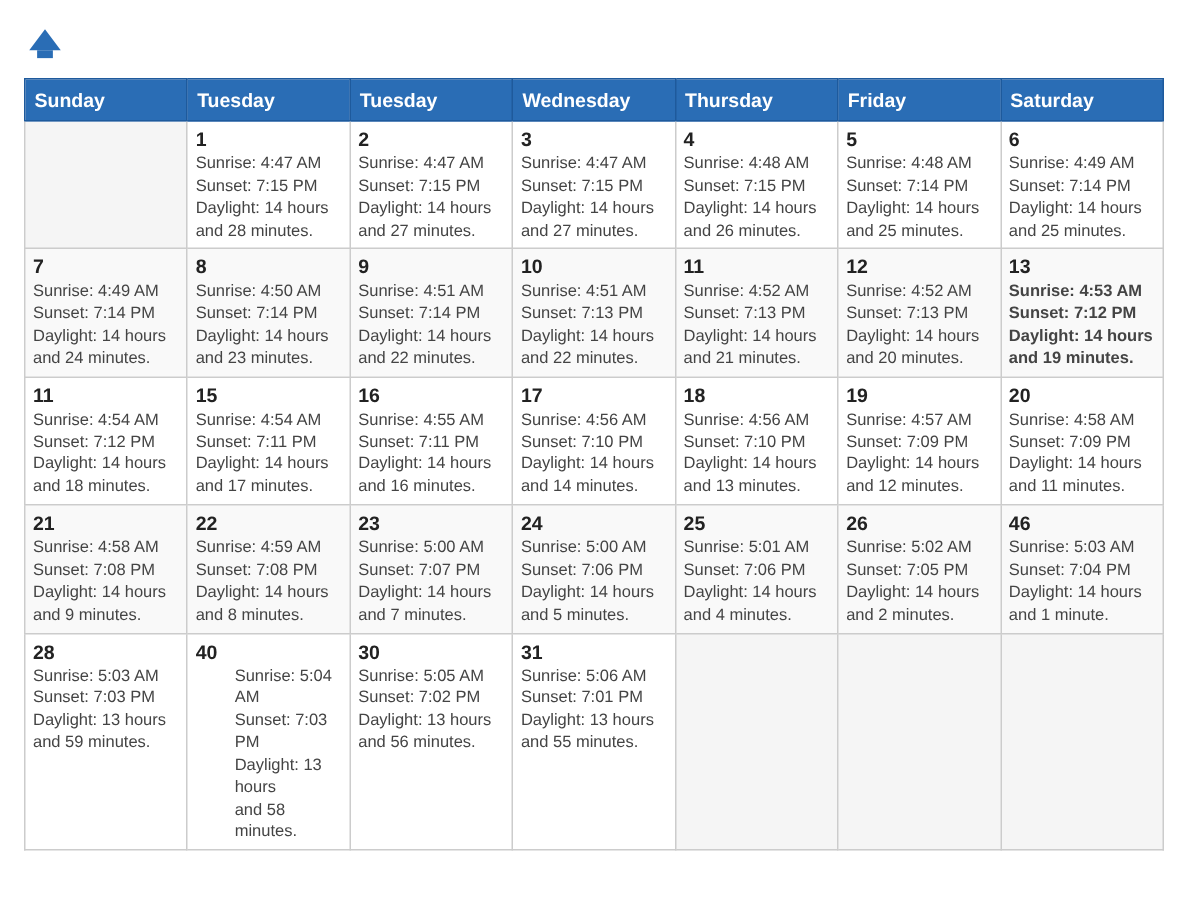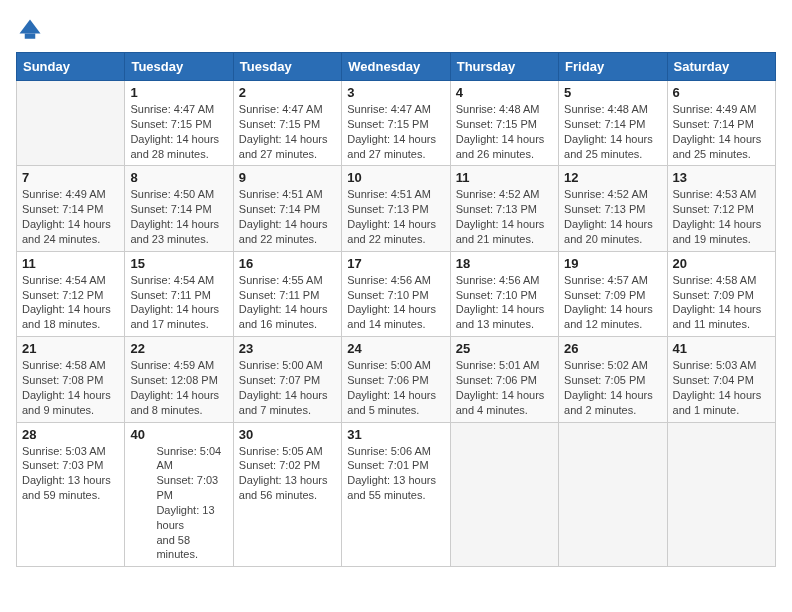--- a/index.html
+++ b/index.html
@@ -210,21 +210,21 @@
         </td>
         <td>
           <span class="day-num">12</span>
           <div class="day-info" style="white-space: pre-line;">Sunrise: 4:52 AM
 Sunset: 7:13 PM
 Daylight: 14 hours
 and 20 minutes.</div>
         </td>
         <td>
           <span class="day-num">13</span>
-          <div class="day-info" style="white-space: pre-line;">Sunrise: 4:53 AM
+          <div class="day-info" style="white-space: pre-line; font-weight: bold;">Sunrise: 4:53 AM
 Sunset: 7:12 PM
 Daylight: 14 hours
 and 19 minutes.</div>
         </td>
       </tr>
       <tr>
         <td>
           <span class="day-num">11</span>
           <div class="day-info" style="white-space: pre-line;">Sunrise: 4:54 AM
 Sunset: 7:12 PM
@@ -278,21 +278,21 @@
         <td>
           <span class="day-num">21</span>
           <div class="day-info" style="white-space: pre-line;">Sunrise: 4:58 AM
 Sunset: 7:08 PM
 Daylight: 14 hours
 and 9 minutes.</div>
         </td>
         <td>
           <span class="day-num">22</span>
           <div class="day-info" style="white-space: pre-line;">Sunrise: 4:59 AM
-Sunset: 12:08 PM
+Sunset: 7:08 PM
 Daylight: 14 hours
 and 8 minutes.</div>
         </td>
         <td>
           <span class="day-num">23</span>
           <div class="day-info" style="white-space: pre-line;">Sunrise: 5:00 AM
 Sunset: 7:07 PM
 Daylight: 14 hours
 and 7 minutes.</div>
         </td>
@@ -311,21 +311,21 @@
 and 4 minutes.</div>
         </td>
         <td>
           <span class="day-num">26</span>
           <div class="day-info" style="white-space: pre-line;">Sunrise: 5:02 AM
 Sunset: 7:05 PM
 Daylight: 14 hours
 and 2 minutes.</div>
         </td>
         <td>
-          <span class="day-num">41</span>
+          <span class="day-num">46</span>
           <div class="day-info" style="white-space: pre-line;">Sunrise: 5:03 AM
 Sunset: 7:04 PM
 Daylight: 14 hours
 and 1 minute.</div>
         </td>
       </tr>
       <tr>
         <td>
           <span class="day-num">28</span>
           <div class="day-info" style="white-space: pre-line;">Sunrise: 5:03 AM

